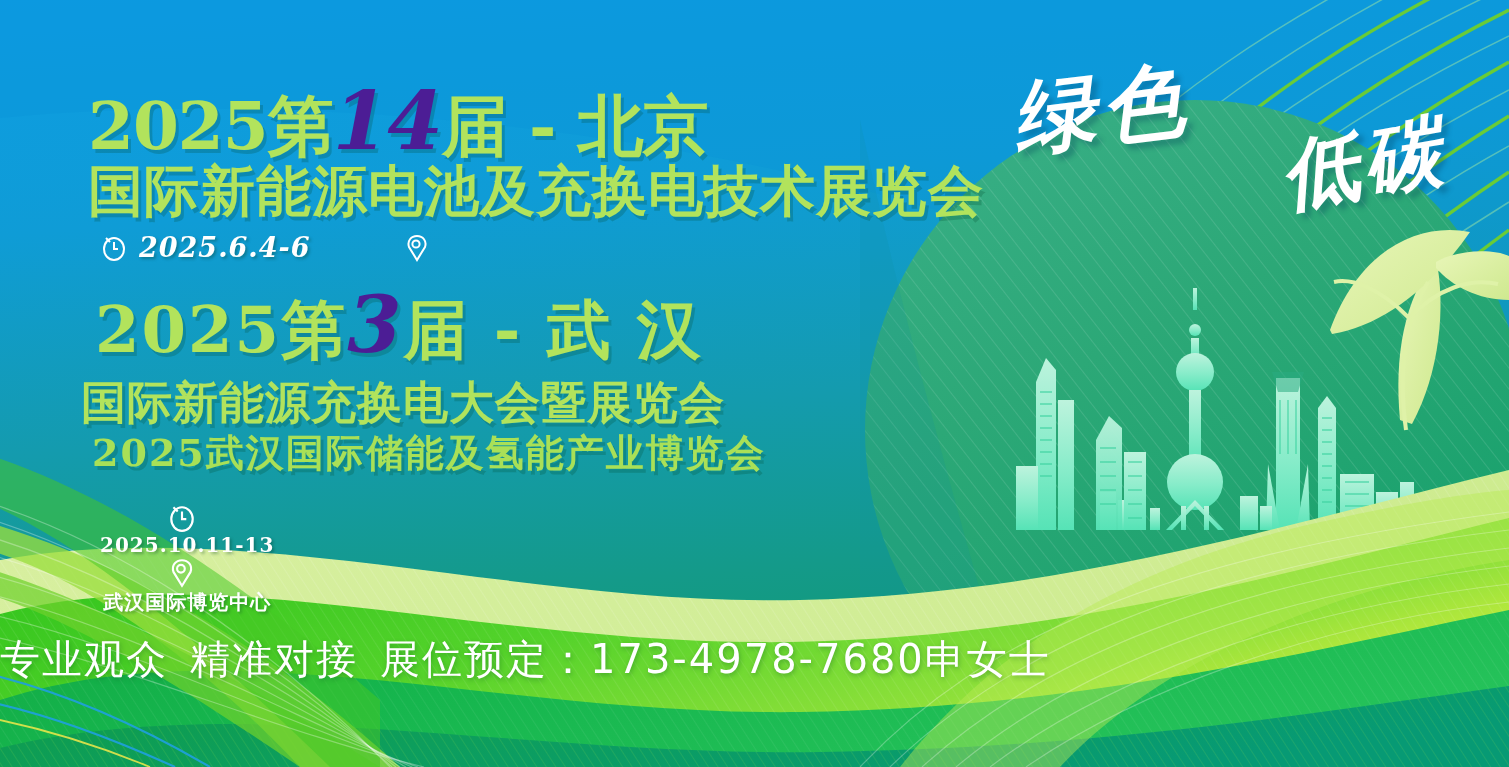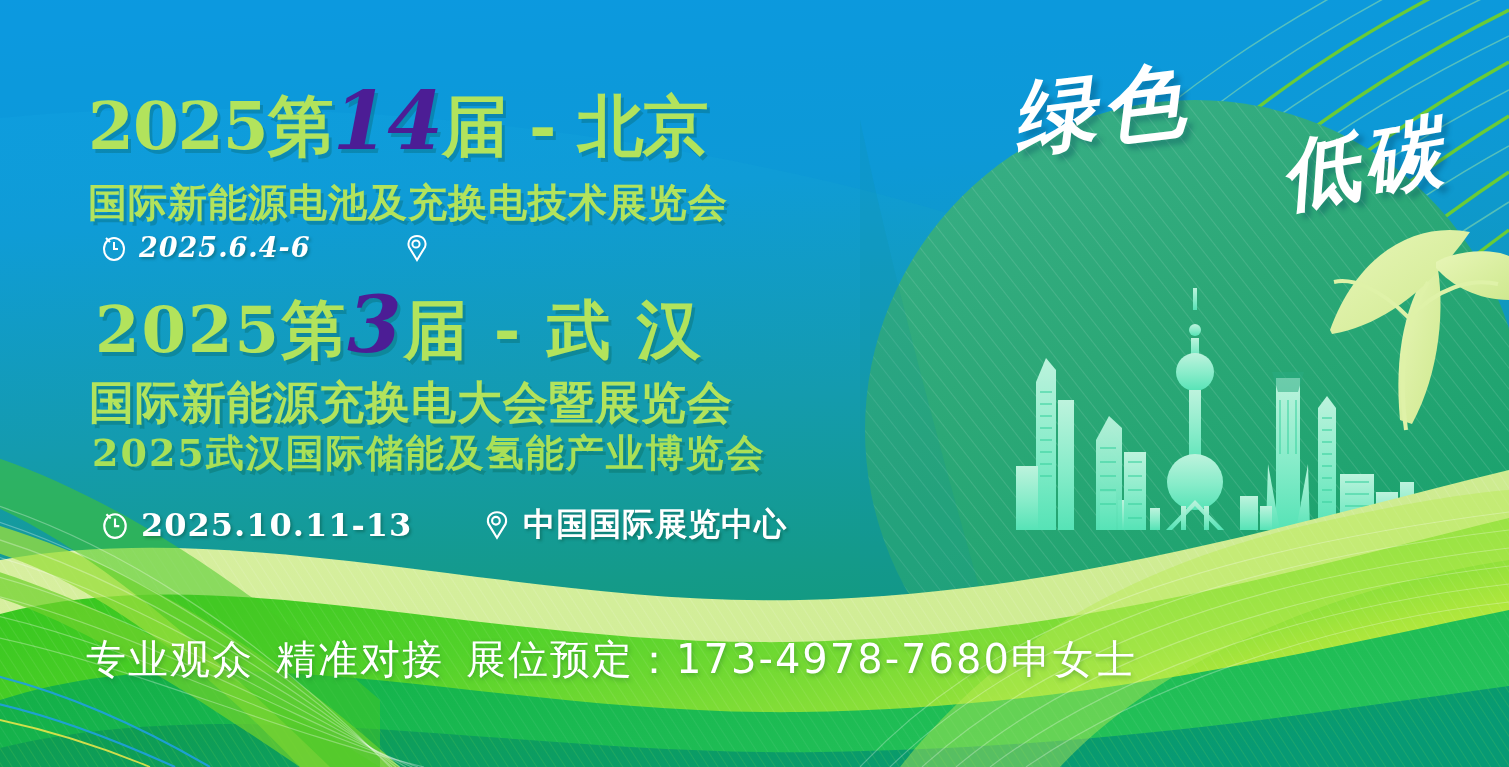--- a/index.html
+++ b/index.html
@@ -43,51 +43,50 @@
     font-family:"DejaVu Serif", serif;
     font-weight:bold;
     color:#b2e35c;
     text-shadow:3px 4px 0 rgba(0,70,40,.22);
   }
   .accent { color:#4c1d95; }
 
   
   #bj-title   { left:88px;  top:88px;  font-size:66px; line-height:66px; }
   #bj-title .num { font-size:80px; font-style:italic; }
-  #bj-sub     { left:88px;  top:180px; font-size:39px; line-height:45px; letter-spacing:1px; }
+  #bj-sub     { left:88px;  top:168px; font-size:55px; line-height:45px; letter-spacing:1px; }
 
   
   #wh-title   { left:95px;  top:293px; font-size:64px; line-height:64px; letter-spacing:2px;}
   #wh-title .num { font-size:78px; font-style:italic; }
-  #wh-sub1    { left:89px;  top:380px; font-size:45px; line-height:45px; letter-spacing:1px; }
+  #wh-sub1    { left:81px;  top:380px; font-size:45px; line-height:45px; letter-spacing:1px; }
   #wh-sub2    { left:92px;  top:434px; font-size:38px; line-height:38px; letter-spacing:2px; color:#a9e057; }
 
   
   .metarow {
     position:absolute;
     display:flex; align-items:center;
     color:#ffffff;
     font-family:"DejaVu Serif", serif;
     font-weight:bold;
     text-shadow:2px 2px 3px rgba(0,60,40,.35);
     white-space:nowrap;
   }
   #bj-meta { left:100px; top:232px; font-size:27px;font-style:italic; }
-  #wh-meta { left:100px; top:503px; font-size:32px; }
+  #wh-meta { left:100px; top:503px; font-size:20px;flex-direction:column; }
 
   .metarow .ic { display:inline-block; margin-right:11px; line-height:0; }
   .metarow .gap { display:inline-block; width:92px; }
   #wh-meta .gap { width:70px; }
   .metarow .txt { letter-spacing:1px; }
 
   
   #slogan {
     position:absolute; left:0; top:632px;
     width:1223px;
-    text-align:center;
     color:#ffffff;
     font-family:"DejaVu Sans", sans-serif;
     font-size:40px;
     letter-spacing:2px;
     white-space:nowrap;
     text-shadow:1px 2px 5px rgba(0,80,30,.35);
   }
   #slogan .sp { display:inline-block; width:22px; }
 
   
@@ -361,21 +360,21 @@
         </svg>
       </span>
       <span class="txt">2025.10.11-13</span>
       <span class="gap"></span>
       <span class="ic">
         <svg width="30" height="32" viewBox="0 0 28 30" fill="none" stroke="#ffffff" stroke-width="2">
           <path d="M14 3 C8 3 4 8 6 14 L14 27 L22 14 C24 8 20 3 14 3 Z"></path>
           <circle cx="13" cy="11" r="3.6"></circle>
         </svg>
       </span>
-      <span class="txt">中国国际展览中心</span>
+      <span class="txt">武汉国际博览中心</span>
     </div>
 
     <div id="slogan">
       <span>专业观众</span><span class="sp"></span><span>精准对接</span><span class="sp"></span><span>展位预定：</span><span>173-4978-7680</span><span>申女士</span>
     </div>
 
   </div>
 </div>
 
 </body></html>

